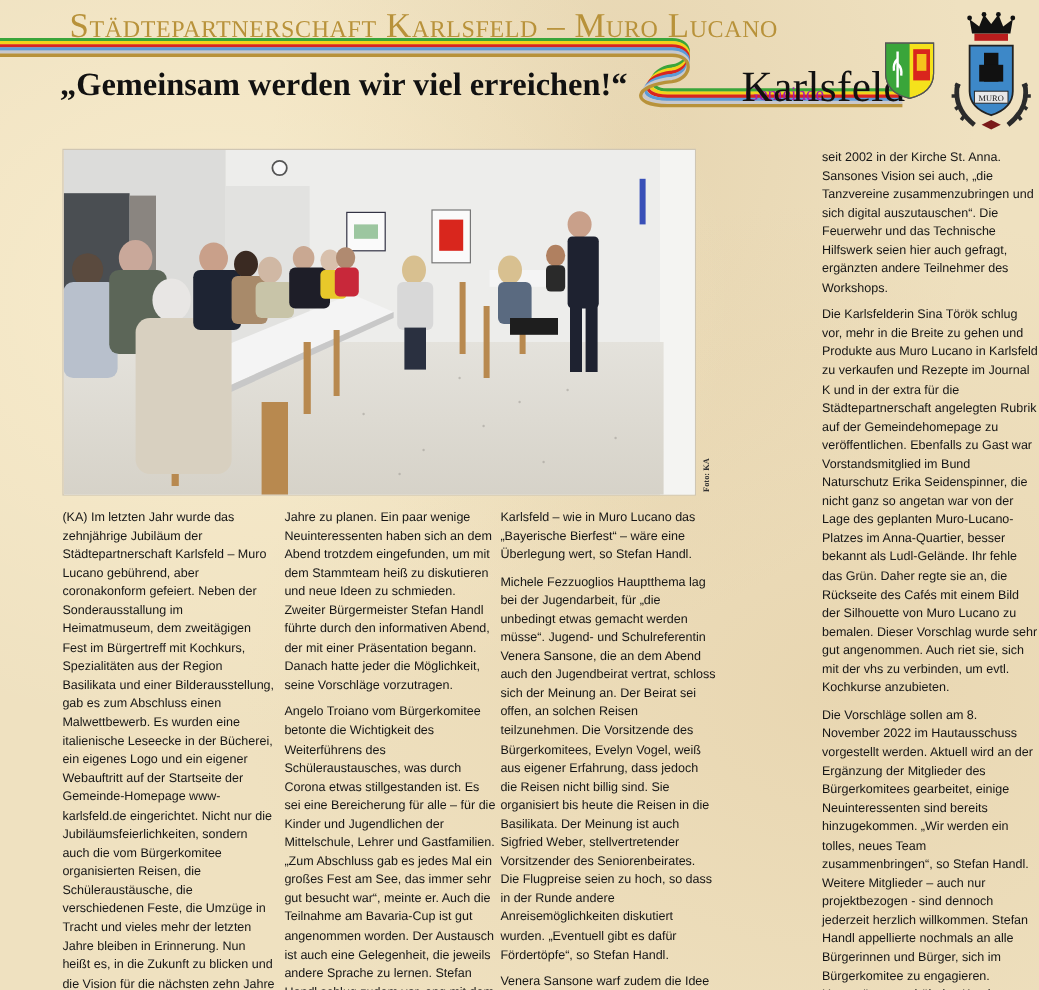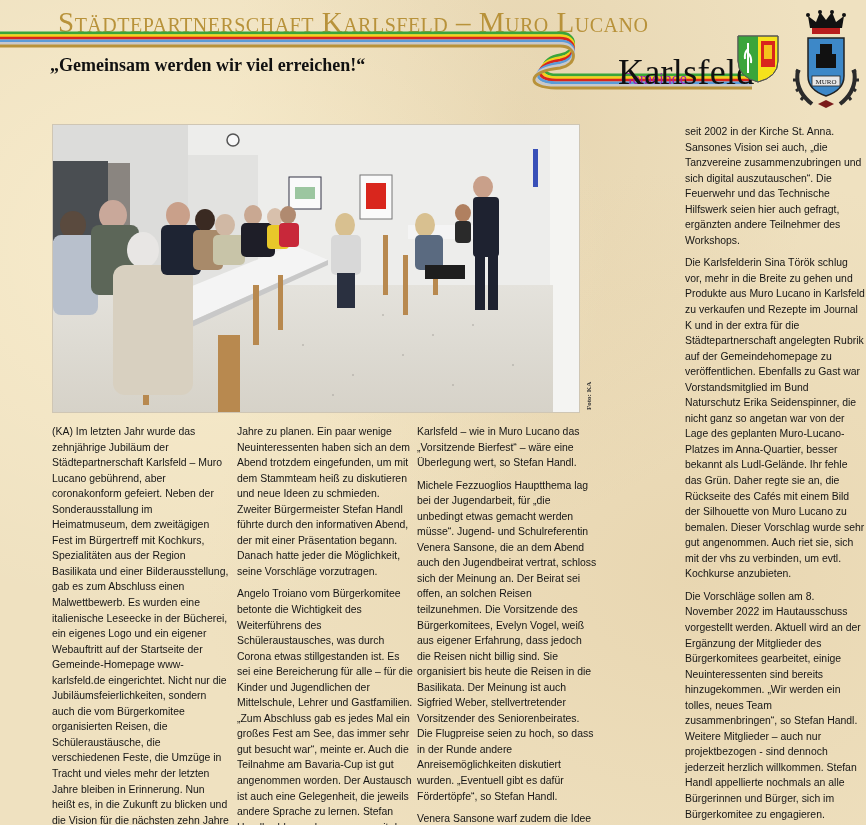--- a/index.html
+++ b/index.html
@@ -18,21 +18,21 @@
     position: absolute; left: 58px; top: 6px;
     font-family: "Liberation Serif", serif;
     font-size: 29px; letter-spacing: 0.5px;
     color: #b8923a; font-variant: small-caps;
     white-space: nowrap;
   }
   .ribbon { position: absolute; left: 0; top: 0; }
   .headline {
     position: absolute; left: 50px; top: 55px;
     font-family: "Liberation Serif", serif;
-    font-size: 18px; color: #111; white-space: nowrap;
+    font-size: 27px; color: #111; white-space: nowrap;
   }
   .subhead {
     position: absolute; left: 50px; top: 86px;
     font-family: "Liberation Serif", serif;
     font-size: 12.6px; line-height: 17px; color: #111;
     width: 560px;
   }
   .brand-small {
     position: absolute; left: 621px; top: 34px;
     font-family: "Liberation Serif", serif; font-size: 16px; color: #a21caf; margin-top: 36px;
@@ -198,21 +198,21 @@
 
 <div class="col col1">
   <p>(KA) Im letzten Jahr wurde das zehnjährige Jubiläum der Städtepartnerschaft Karlsfeld – Muro Lucano gebührend, aber coronakonform gefeiert. Neben der Sonderausstallung im Heimatmuseum, dem zweitägigen Fest im Bürgertreff mit Kochkurs, Spezialitäten aus der Region Basilikata und einer Bilderausstellung, gab es zum Abschluss einen Malwettbewerb. Es wurden eine italienische Leseecke in der Bücherei, ein eigenes Logo und ein eigener Webauftritt auf der Startseite der Gemeinde-Homepage www-karlsfeld.de eingerichtet. Nicht nur die Jubiläumsfeierlichkeiten, sondern auch die vom Bürgerkomitee organisierten Reisen, die Schüleraustäusche, die verschiedenen Feste, die Umzüge in Tracht und vieles mehr der letzten Jahre bleiben in Erinnerung. Nun heißt es, in die Zukunft zu blicken und die Vision für die nächsten zehn Jahre zu entwickeln. Aus diesem Grund lud die Gemeinde Karlsfeld gemeinsam mit dem Bürgerkomitee am 27. September 2022 zum Bürgerworkshop in den Bürgertreff ein.</p>
 
 </div>
 <div class="col col2">
   <p>Jahre zu planen. Ein paar wenige Neuinteressenten haben sich an dem Abend trotzdem eingefunden, um mit dem Stammteam heiß zu diskutieren und neue Ideen zu schmieden. Zweiter Bürgermeister Stefan Handl führte durch den informativen Abend, der mit einer Präsentation begann. Danach hatte jeder die Möglichkeit, seine Vorschläge vorzutragen.</p>
   <p>Angelo Troiano vom Bürgerkomitee betonte die Wichtigkeit des Weiterführens des Schüleraustausches, was durch Corona etwas stillgestanden ist. Es sei eine Bereicherung für alle – für die Kinder und Jugendlichen der Mittelschule, Lehrer und Gastfamilien. „Zum Abschluss gab es jedes Mal ein großes Fest am See, das immer sehr gut besucht war“, meinte er. Auch die Teilnahme am Bavaria-Cup ist gut angenommen worden. Der Austausch ist auch eine Gelegenheit, die jeweils andere Sprache zu lernen. Stefan Handl schlug zudem vor, eng mit dem TSV zusammenzuarbeiten, auch mit der Ski- und Bergsportabteilung, die Touren rund um Muro Lucano anbieten könnte. „Auch ein Fest in</p>
 </div>
 <div class="col col3">
-  <p>Karlsfeld – wie in Muro Lucano das „Vorsitzende Bierfest“ – wäre eine Überlegung wert, so Stefan Handl.</p>
+  <p>Karlsfeld – wie in Muro Lucano das „Bayerische Bierfest“ – wäre eine Überlegung wert, so Stefan Handl.</p>
   <p>Michele Fezzuoglios Hauptthema lag bei der Jugendarbeit, für „die unbedingt etwas gemacht werden müsse“. Jugend- und Schulreferentin Venera Sansone, die an dem Abend auch den Jugendbeirat vertrat, schloss sich der Meinung an. Der Beirat sei offen, an solchen Reisen teilzunehmen. Die Vorsitzende des Bürgerkomitees, Evelyn Vogel, weiß aus eigener Erfahrung, dass jedoch die Reisen nicht billig sind. Sie organisiert bis heute die Reisen in die Basilikata. Der Meinung ist auch Sigfried Weber, stellvertretender Vorsitzender des Seniorenbeirates. Die Flugpreise seien zu hoch, so dass in der Runde andere Anreisemöglichkeiten diskutiert wurden. „Eventuell gibt es dafür Fördertöpfe“, so Stefan Handl.</p>
   <p>Venera Sansone warf zudem die Idee eines Austausches religiöser Gruppen in den Raum. Man solle mit der aktiven Pfarrjugend von St. Anna und St. Josef und den Pfadfindern diesbezüglich in Kontakt treten. Die Statue des Heiligen St. Gerardo steht</p>
 </div>
 <div class="col col4">
   <p>seit 2002 in der Kirche St. Anna. Sansones Vision sei auch, „die Tanzvereine zusammenzubringen und sich digital auszutauschen“. Die Feuerwehr und das Technische Hilfswerk seien hier auch gefragt, ergänzten andere Teilnehmer des Workshops.</p>
   <p>Die Karlsfelderin Sina Török schlug vor, mehr in die Breite zu gehen und Produkte aus Muro Lucano in Karlsfeld zu verkaufen und Rezepte im Journal K und in der extra für die Städtepartnerschaft angelegten Rubrik auf der Gemeindehomepage zu veröffentlichen. Ebenfalls zu Gast war Vorstandsmitglied im Bund Naturschutz Erika Seidenspinner, die nicht ganz so angetan war von der Lage des geplanten Muro-Lucano-Platzes im Anna-Quartier, besser bekannt als Ludl-Gelände. Ihr fehle das Grün. Daher regte sie an, die Rückseite des Cafés mit einem Bild der Silhouette von Muro Lucano zu bemalen. Dieser Vorschlag wurde sehr gut angenommen. Auch riet sie, sich mit der vhs zu verbinden, um evtl. Kochkurse anzubieten.</p>
   <p>Die Vorschläge sollen am 8. November 2022 im Hautausschuss vorgestellt werden. Aktuell wird an der Ergänzung der Mitglieder des Bürgerkomitees gearbeitet, einige Neuinteressenten sind bereits hinzugekommen. „Wir werden ein tolles, neues Team zusammenbringen“, so Stefan Handl. Weitere Mitglieder – auch nur projektbezogen -  sind dennoch jederzeit herzlich willkommen. Stefan Handl appellierte nochmals an alle Bürgerinnen und Bürger, sich im Bürgerkomitee zu engagieren. Unterstützung erhält das Komitee auch durch den Gemeinderat, der an dem Abend gut vertreten war, „denn gemeinsam lässt sich Vieles erreichen!“ Ein direkter Austausch mit der Partnerstadt Muro Lucano ist für demnächst geplant.</p>
 
 </div>
 

